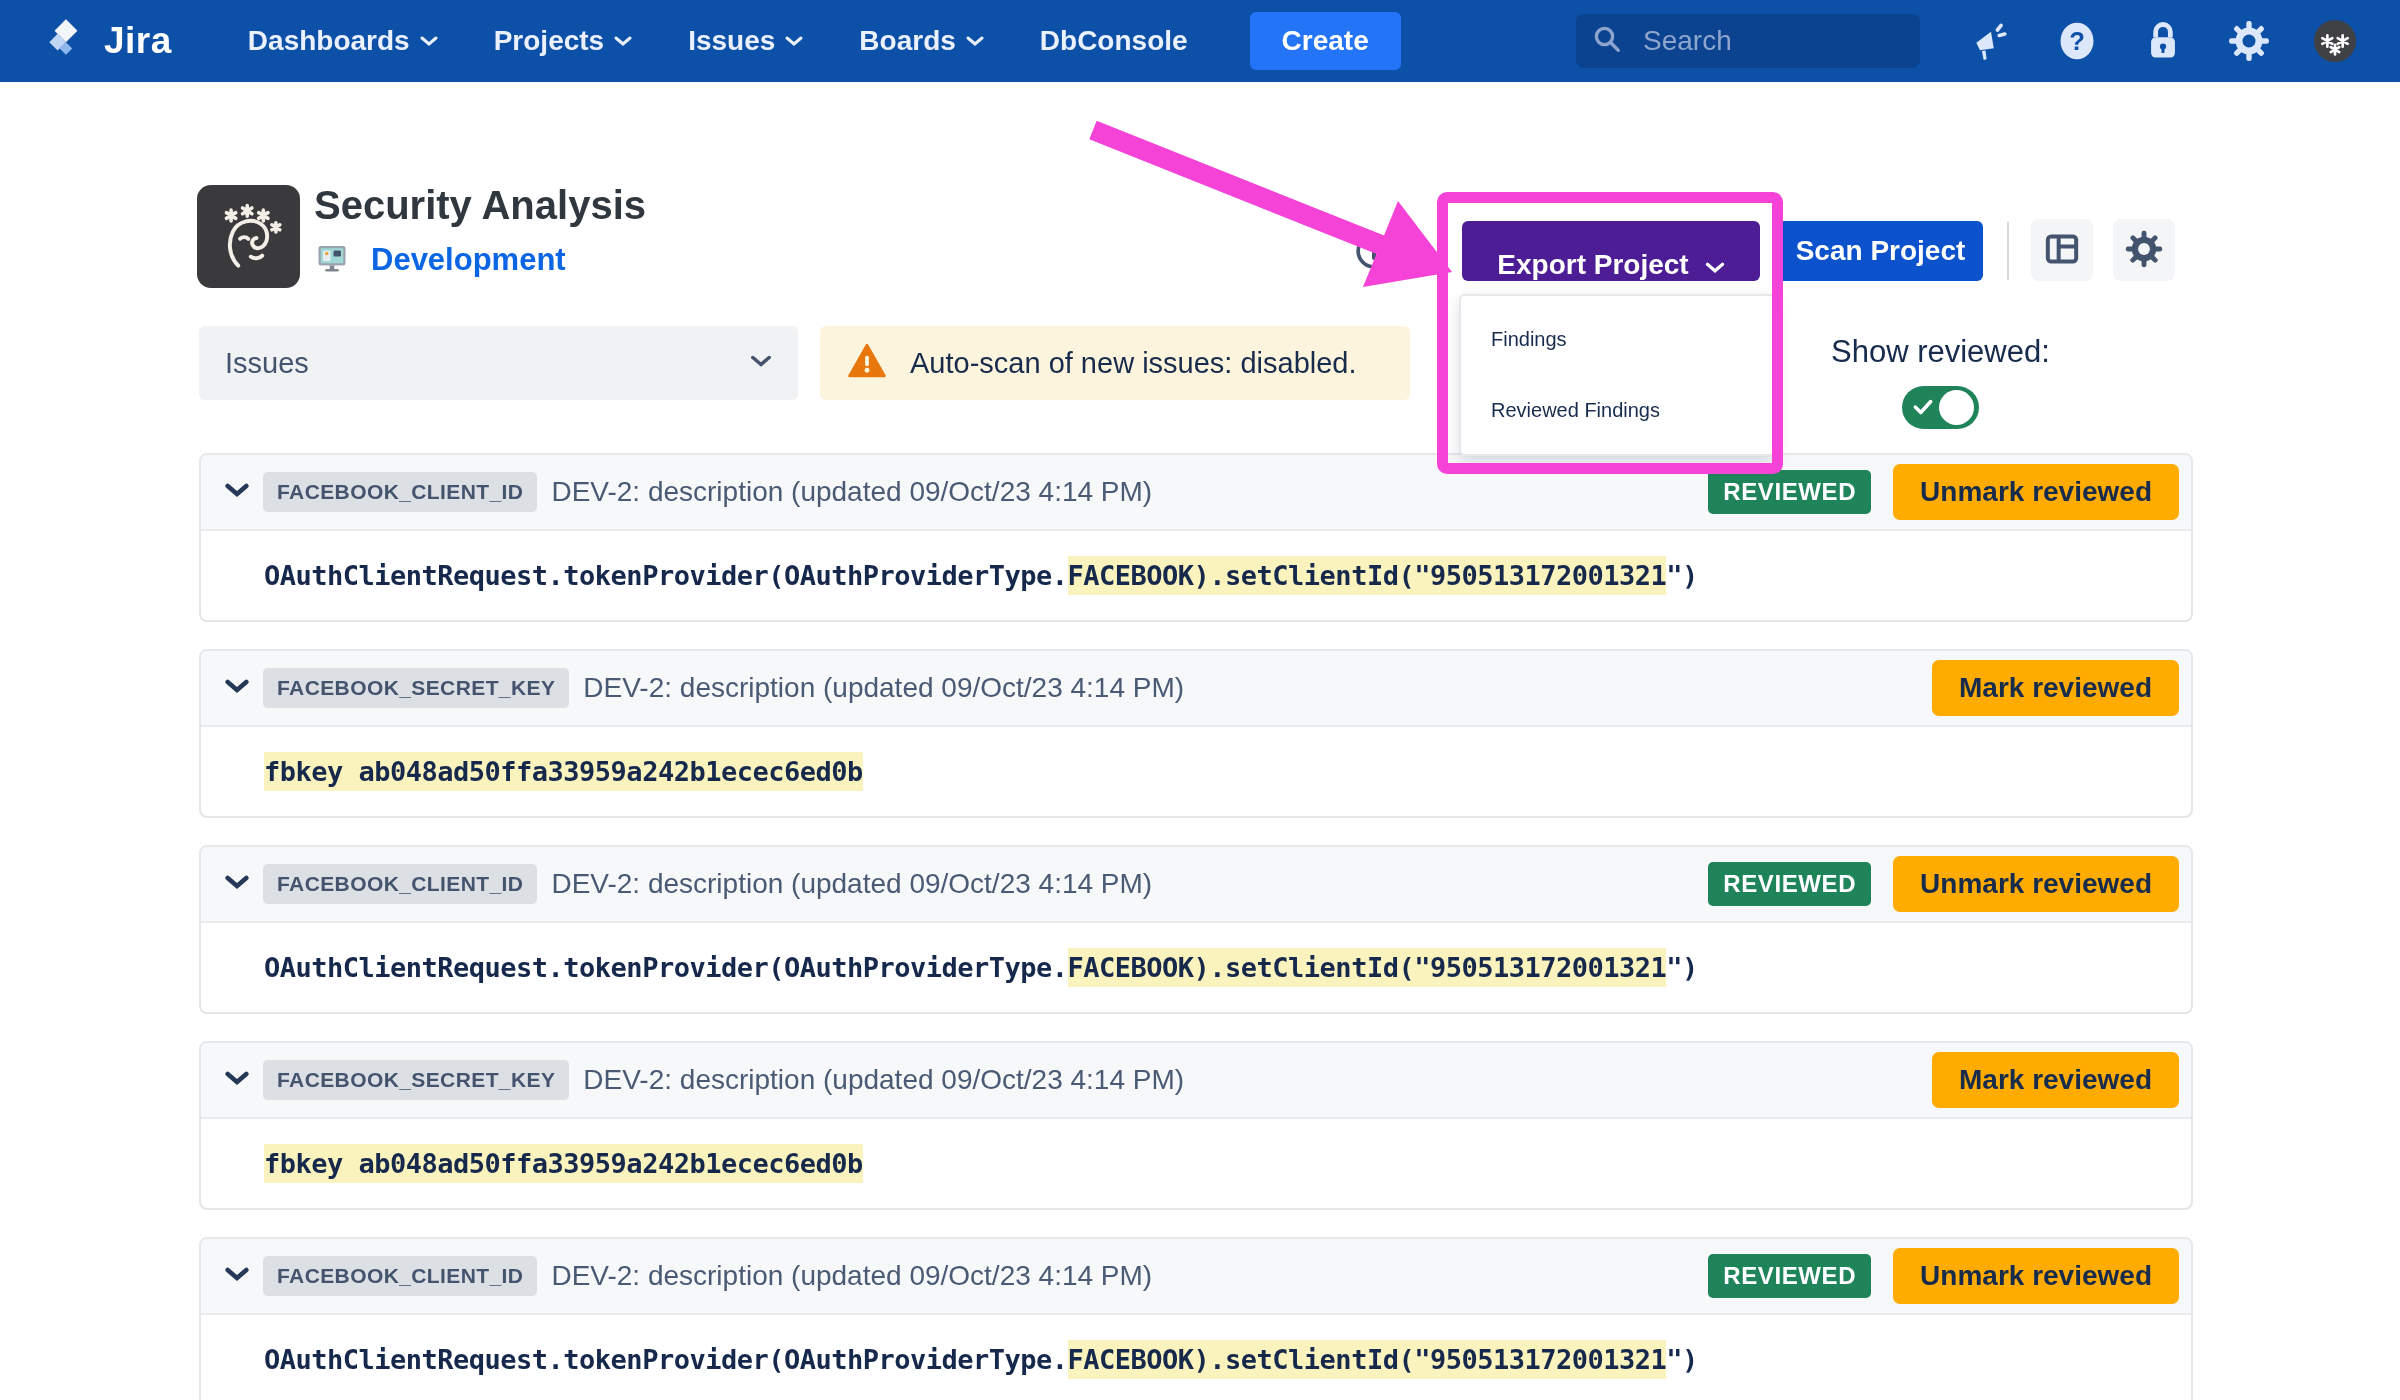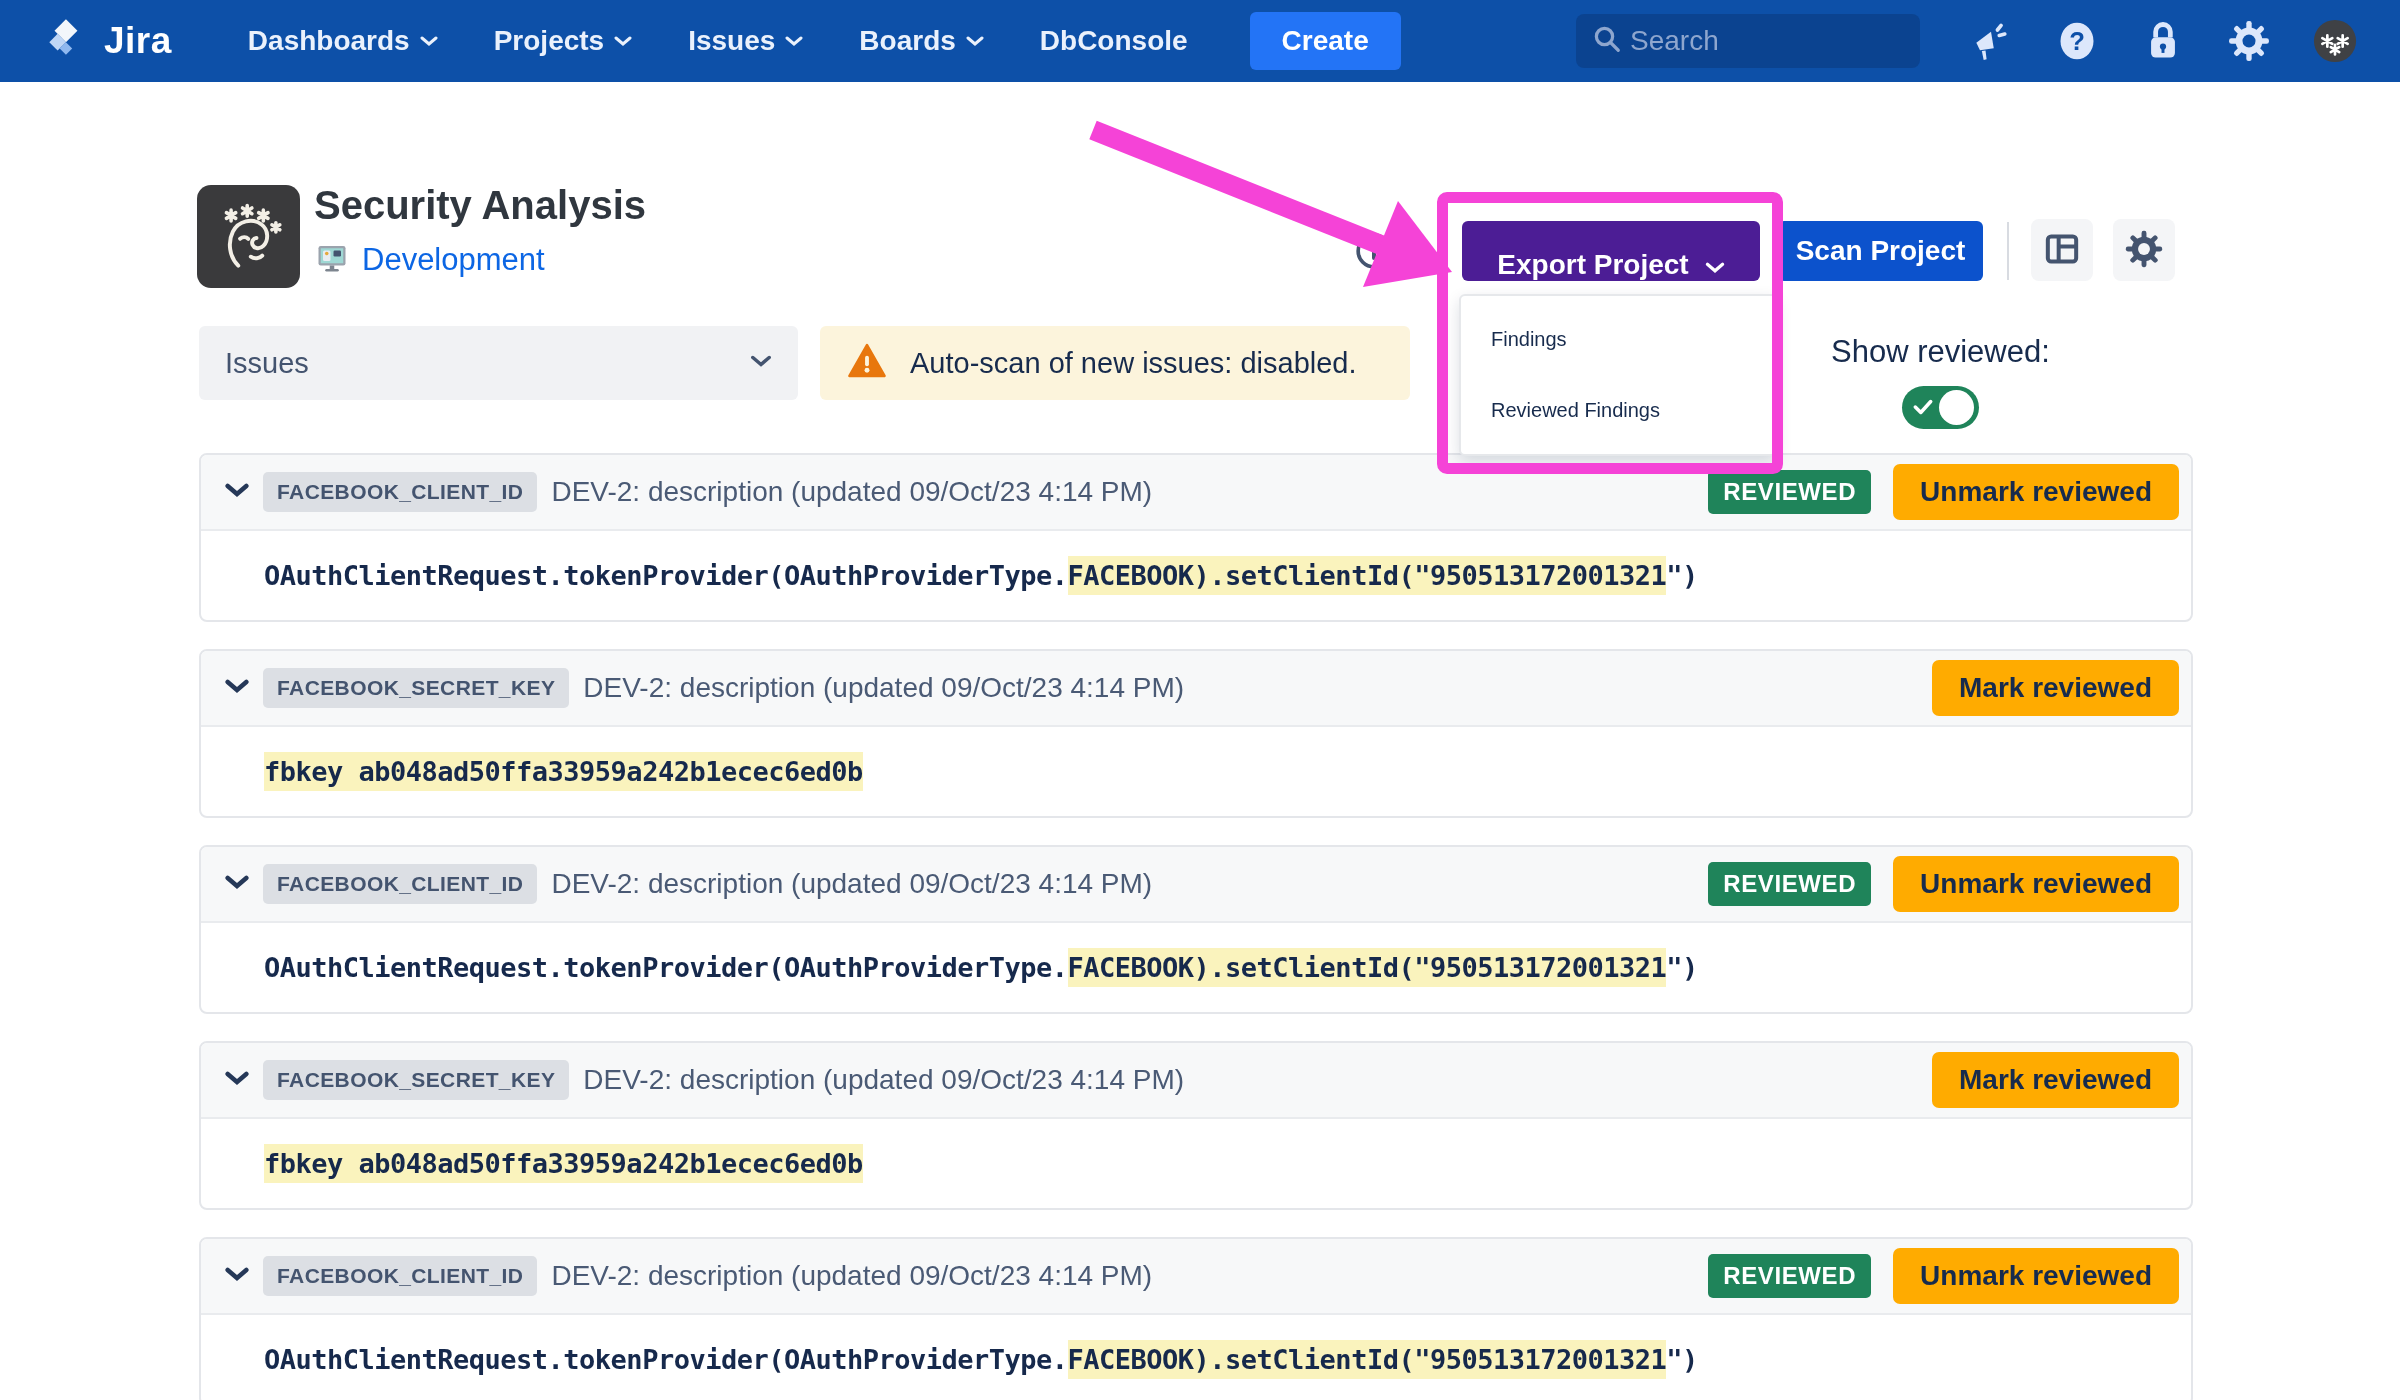--- a/index.html
+++ b/index.html
@@ -8,31 +8,31 @@
   .abs { position:absolute; }
 
   
   .navbar { display:flex; align-items:center; height:82px; background:#0D50A8; padding:0 42px; }
   .logo { display:flex; align-items:center; gap:12px; margin-right:76px; }
   .logo-text { color:#fff; font-size:37px; font-weight:600; letter-spacing:.5px; }
   .nav-menu { display:flex; align-items:center; gap:56px; }
   .nav-item { display:flex; align-items:center; gap:10px; color:#EAF1FC; font-size:28px; font-weight:600; cursor:pointer; }
   .nav-chev { display:inline-flex; }
   .create-btn { margin-left:62px; height:58px; padding:0 32px; background:#2374F6; border:none; border-radius:6px; color:#fff; font-size:28px; font-weight:700; font-family:inherit; cursor:pointer; }
-  .search-box { margin-left:auto; width:344px; height:54px; background:#0B4390; border-radius:8px; display:flex; align-items:center; padding:0 16px; gap:8px; }
+  .search-box { margin-left:auto; width:344px; height:54px; background:#0B4390; border-radius:8px; display:flex; align-items:center; padding:0 16px; gap:21px; }
   .search-box input { background:transparent; border:none; outline:none; color:#D7E3F7; font-size:28px; width:240px; font-family:inherit; }
   .search-box input::placeholder { color:#8EA6CE; }
   .nav-icons { display:flex; align-items:center; gap:40px; margin-left:48px; }
   .nav-icon { width:46px; height:46px; display:flex; align-items:center; justify-content:center; cursor:pointer; }
 
   
   .proj-avatar { left:197px; top:185px; width:103px; height:103px; background:#3A3A3C; border-radius:14px; display:flex; align-items:center; justify-content:center; }
   .page-title { left:314px; top:183px; font-size:40px; font-weight:700; color:#30373F; }
   .proj-sub { left:314px; top:240px; display:flex; align-items:center; gap:12px; }
-  .proj-link { color:#0C66E4; font-size:31px; font-weight:400; cursor:pointer; }
+  .proj-link { color:#0C66E4; font-size:31px; font-weight:700; cursor:pointer;margin-left:9px; }
 
   .info-icon { left:1354px; top:231px; width:40px; height:40px; cursor:pointer; }
   .vdiv1 { left:1440px; top:218px; width:2px; height:64px; background:#D8DBE1; }
   .export-btn { left:1462px; top:221px; width:298px; height:60px; background:#4c1d95; border:none; border-radius:6px; color:#fff; font-size:28px; font-weight:700; font-family:inherit; display:flex; align-items:flex-end; justify-content:center; gap:16px; cursor:pointer; }
   .scan-btn { left:1778px; top:221px; width:205px; height:60px; background:#0C52CC; border:none; border-radius:6px; color:#fff; font-size:28px; font-weight:700; font-family:inherit; cursor:pointer; }
   .vdiv2 { left:2007px; top:222px; width:2px; height:58px; background:#D8DBE1; }
   .icon-btn { width:62px; height:62px; background:#F4F5F7; border:none; border-radius:8px; display:flex; align-items:center; justify-content:center; cursor:pointer; }
   .panel-btn { left:2031px; top:219px; }
   .gear-btn  { left:2113px; top:219px; }
 

